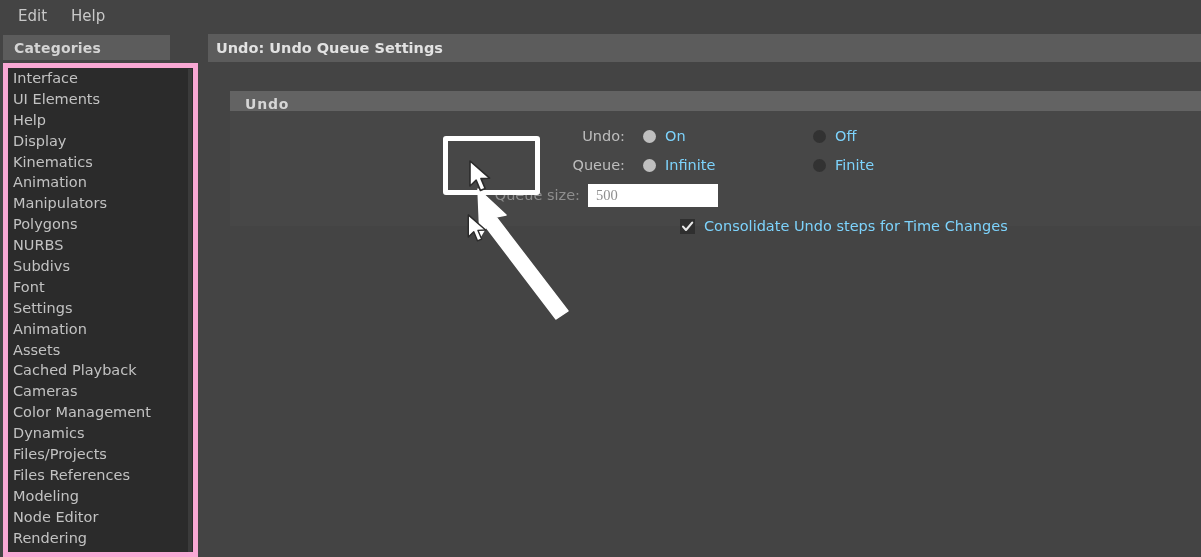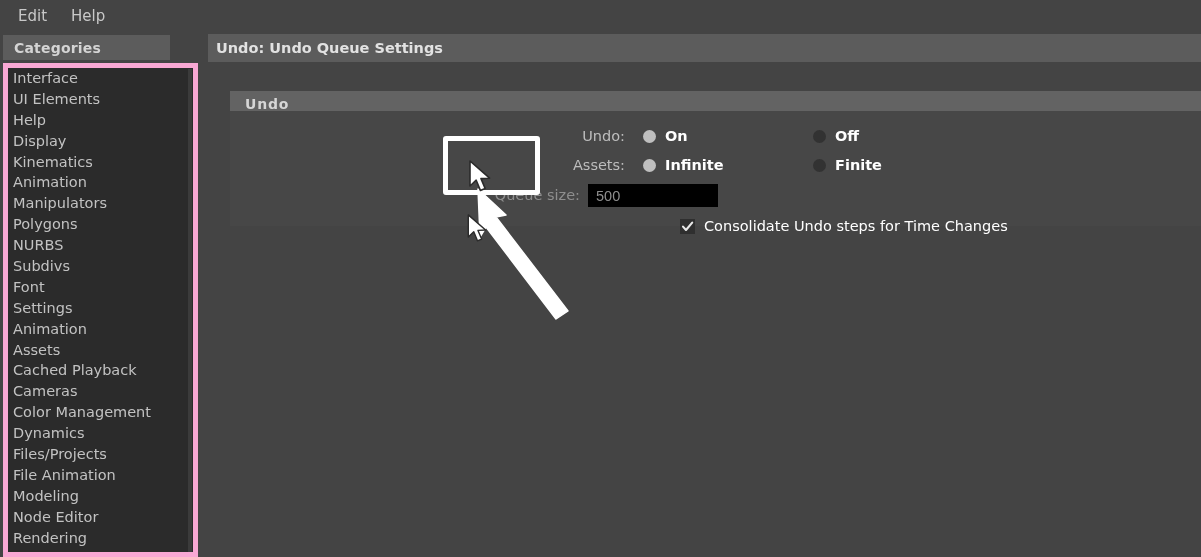--- a/index.html
+++ b/index.html
@@ -179,33 +179,32 @@
   .radio-dot {
     width: 13px; height: 13px;
     border-radius: 50%;
     display: inline-block;
     flex: none;
   }
   .radio-dot.on  { background: #bfbfbf; }
   .radio-dot.off { background: #323232; }
   .radio-text {
     font-size: 14.5px;
-    color: #ffffff;
+    color: #7dd3fc;
     margin-left: 9px;
     white-space: nowrap;
-    font-weight: bold;
   }
 
   .qsize-field {
     position: absolute;
-    background: #000000;
+    background: #ffffff;
     border: none;
     color: #8e8e8e;
     font-size: 14.5px;
-    font-family: Liberation Sans, sans-serif;
+    font-family: Liberation Serif, serif;
     padding: 0 8px;
     box-sizing: border-box;
     outline: none;
   }
 
   .check-row {
     position: absolute;
     display: flex;
     align-items: center;
   }
@@ -213,21 +212,21 @@
     width: 15px; height: 15px;
     background: #2f2f2f;
     display: flex;
     align-items: center;
     justify-content: center;
     flex: none;
   }
   .checkbox svg { display: block; }
   .check-label {
     font-size: 14.5px;
-    color: #ffffff;
+    color: #7dd3fc;
     margin-left: 9px;
     white-space: nowrap;
   }
 
   
   .hl-box {
     position: absolute;
     left: 443px; top: 136px;
     width: 97px; height: 59px;
     border: 5px solid #ffffff;
@@ -291,21 +290,21 @@
         <div class="cat-item child">Subdivs</div>
         <div class="cat-item child">Font</div>
         <div class="cat-item group">Settings</div>
         <div class="cat-item child">Animation</div>
         <div class="cat-item child">Assets</div>
         <div class="cat-item child">Cached Playback</div>
         <div class="cat-item child">Cameras</div>
         <div class="cat-item child">Color Management</div>
         <div class="cat-item child">Dynamics</div>
         <div class="cat-item child">Files/Projects</div>
-        <div class="cat-item child">File Animation</div>
+        <div class="cat-item child">Files References</div>
         <div class="cat-item child">Modeling</div>
         <div class="cat-item child">Node Editor</div>
         <div class="cat-item child">Rendering</div>
         <div class="cat-item child">Selection</div>
         <div class="cat-scroll"></div>
     </div>
   </div>
 
   <div class="main">
     <div class="main-title">
@@ -324,21 +323,21 @@
             <span class="radio-dot on"></span>
             <span class="radio-text">On</span>
           </div>
           <div class="radio-opt" style="left:583px;">
             <span class="radio-dot off"></span>
             <span class="radio-text">Off</span>
           </div>
         </div>
 
         <div class="row" style="top:40px;">
-          <span class="row-label" style="left:205px;">Assets:</span>
+          <span class="row-label" style="left:205px;">Queue:</span>
           <div class="radio-opt" style="left:413px;">
             <span class="radio-dot on"></span>
             <span class="radio-text">Infinite</span>
           </div>
           <div class="radio-opt" style="left:583px;">
             <span class="radio-dot off"></span>
             <span class="radio-text">Finite</span>
           </div>
         </div>
 

